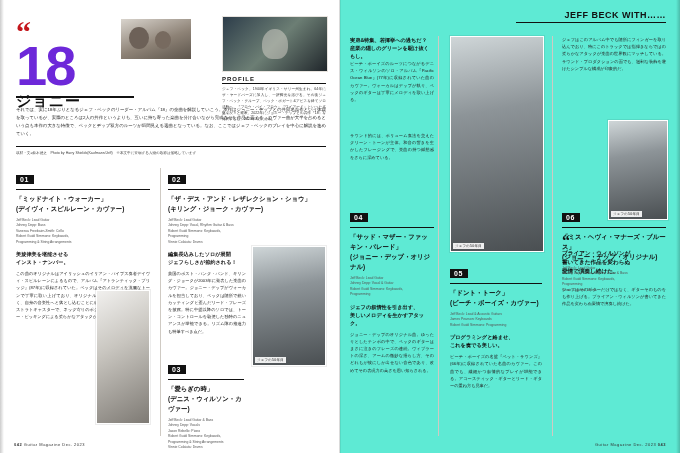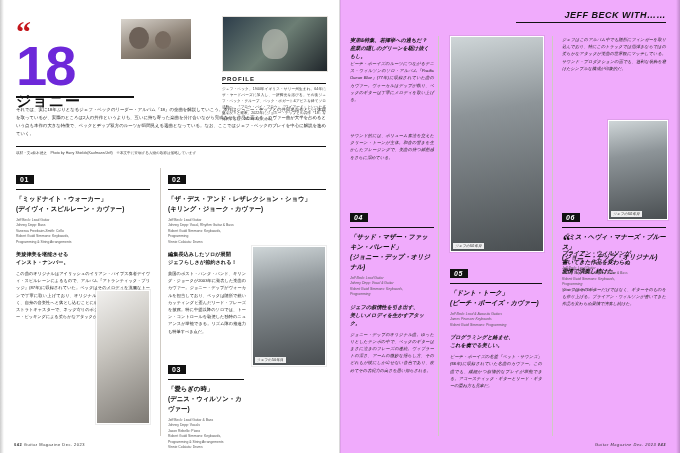--- a/index.html
+++ b/index.html
@@ -1,20 +1,20 @@
 <!DOCTYPE html>
 <html><head>
 <meta charset="utf-8">
 <style>
   html,body{margin:0;padding:0;background:#7a7a7a;}
   body{font-family:"Liberation Sans",sans-serif;}
   .spread{position:relative;width:680px;height:453px;background:#fff;overflow:hidden;}
   .page{position:absolute;top:0;height:453px;width:340px;background:#fff;}
   .page.left{left:0;}
-  .page.right{left:340px;background:#f0abfc;font-style:italic;}
+  .page.right{left:340px;background:#5eead4;}
   .gutter{position:absolute;left:339px;top:0;width:2px;height:453px;
     background:linear-gradient(to right,rgba(0,0,0,.18),rgba(0,0,0,.04));z-index:30;}
   .edge{position:absolute;top:0;width:4px;height:453px;z-index:31;}
   .edge.l{left:0;background:linear-gradient(to right,rgba(0,0,0,.20),rgba(0,0,0,0));}
   .edge.r{right:0;background:linear-gradient(to left,rgba(0,0,0,.20),rgba(0,0,0,0));}
 
   
   .runhead{position:absolute;right:14px;top:10px;font-size:9px;font-weight:bold;letter-spacing:.5px;color:#111;}
   .runrule{position:absolute;right:14px;top:22px;width:150px;height:1px;background:#111;}
 

